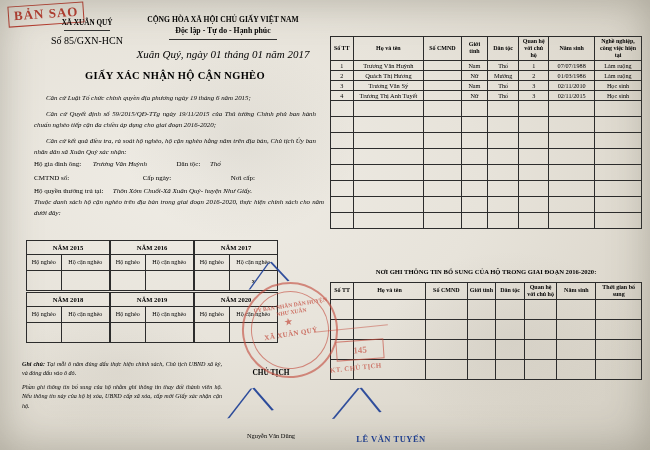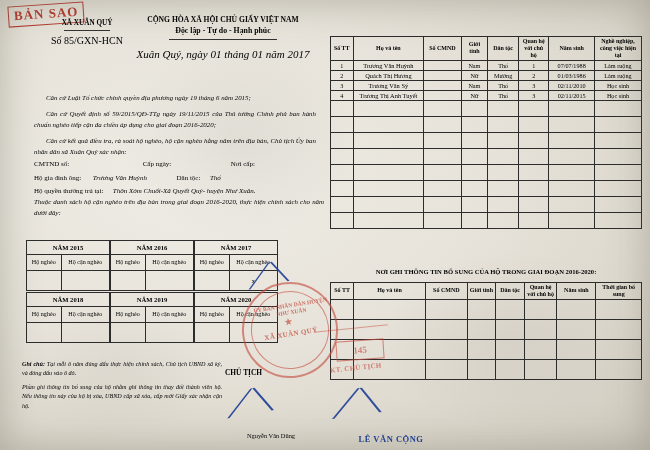--- a/index.html
+++ b/index.html
@@ -76,21 +76,21 @@
   table.grid th{font-weight:bold;font-size:6px;line-height:1.15;}
   .nm{text-align:left;padding-left:4px;font-size:6.4px;}
 
   .rtitle2{position:absolute;left:330px;top:268px;width:312px;text-align:center;font-weight:bold;font-size:6.6px;}
 
   
   .ghichu{position:absolute;left:22px;top:360px;width:200px;font-size:6.1px;line-height:1.5;text-align:justify;}
   .ghichu .lead{font-weight:bold;font-style:italic;}
   .ghichu p{margin:0 0 5px 0;font-style:italic;}
 
-  .chutich{position:absolute;left:225px;top:368px;width:92px;text-align:left;font-weight:bold;font-size:7.4px;}
+  .chutich{position:absolute;left:225px;top:368px;width:92px;text-align:center;font-weight:bold;font-size:7.4px;}
   .signer{position:absolute;left:215px;top:432px;width:112px;text-align:center;font-size:6.4px;}
 
   
   .sig{position:absolute;color:#1a3fa0;font-family:"Liberation Serif", serif;pointer-events:none;}
   .sig1{left:246px;top:258px;font-size:30px;transform:rotate(-12deg);font-style:italic;opacity:.9;}
   .sig2{left:225px;top:384px;font-size:34px;transform:rotate(-10deg);font-style:italic;opacity:.92;}
   .sig3{left:330px;top:382px;font-size:36px;transform:rotate(-8deg);font-style:italic;opacity:.9;}
   .signame{position:absolute;left:326px;top:434px;width:130px;text-align:center;color:#1a3fa0;font-weight:bold;font-size:8.5px;letter-spacing:.5px;}
 
   
@@ -136,48 +136,49 @@
     <div class="l3">Số 85/GXN-HCN</div>
   </div>
 
   <div class="hdr-mid">
     <div class="m1">CỘNG HÒA XÃ HỘI CHỦ GIẤY VIỆT NAM</div>
     <div class="m2">Độc lập - Tự do - Hạnh phúc</div>
     <div class="rule"></div>
     <div class="m3">Xuân Quý, ngày 01 tháng 01 năm 2017</div>
   </div>
 
+  <div class="title">GIẤY XÁC NHẬN HỘ CẬN NGHÈO</div>
 
   <div class="body-text">
     <p><i>Căn cứ Luật Tổ chức chính quyền địa phương ngày 19 tháng 6 năm 2015;</i></p>
     <p><i>Căn cứ Quyết định số 59/2015/QĐ-TTg ngày 19/11/2015 của Thủ tướng Chính phủ ban hành chuẩn nghèo tiếp cận đa chiều áp dụng cho giai đoạn 2016-2020;</i></p>
     <p><i>Căn cứ kết quả điều tra, rà soát hộ nghèo, hộ cận nghèo hằng năm trên địa bàn, Chủ tịch Ủy ban nhân dân xã Xuân Quý xác nhận:</i></p>
   </div>
 
   <div class="fields">
-    <div class="row">
-      <span>CMTND số:</span>
-      <span class="sp" style="width:70px"></span>
-      <span>Cấp ngày:</span>
-      <span class="sp" style="width:56px"></span>
-      <span>Nơi cấp:</span>
-    </div>
     <div class="row">
       <span>Hộ gia đình ông:</span>
       <span class="val sp" style="width:8px"></span>
       <span class="val">Trương Văn Huỳnh</span>
       <span class="sp" style="width:26px"></span>
       <span>Dân tộc:</span>
       <span class="sp" style="width:6px"></span>
       <span class="val">Thổ</span>
     </div>
     <div class="row">
+      <span>CMTND số:</span>
+      <span class="sp" style="width:70px"></span>
+      <span>Cấp ngày:</span>
+      <span class="sp" style="width:56px"></span>
+      <span>Nơi cấp:</span>
+    </div>
+    <div class="row">
       <span>Hộ quyền thường trú tại:</span>
       <span class="sp" style="width:6px"></span>
-      <span class="val">Thôn Xóm Chuối-Xã Quyết Quý- huyện Như Xuân.</span>
+      <span class="val">Thôn Xóm Chuối-Xã Xuân Quý- huyện Như Giấy.</span>
     </div>
   </div>
 
   <div class="note-line">
     <i>Thuộc danh sách hộ cận nghèo trên địa bàn trong giai đoạn 2016-2020, thực hiện chính sách cho năm dưới đây:</i>
   </div>
 
   <table class="ytab" style="left:26px;top:240px;width:84px;">
     <tbody>
         <tr>
@@ -474,21 +475,21 @@
       <span>Phần ghi thông tin bổ sung của hộ nhằm ghi thông tin thay đổi thành viên hộ. Nếu thông tin này của hộ bị xóa, UBND cấp xã xóa, cấp mới Giấy xác nhận cận hộ.</span>
     </p>
   </div>
 
   <div class="chutich">CHỦ TỊCH</div>
   <div class="signer">Nguyễn Văn Dũng</div>
 
   <div class="sig sig1">⟋⟍</div>
   <div class="sig sig2">⟋⟍</div>
   <div class="sig sig3">⟋⟍</div>
-  <div class="signame">LÊ VĂN CỘNG</div>
+  <div class="signame">LÊ VĂN TUYẾN</div>
 
   <div class="stamp-round"></div>
   <div class="stamp-txt st1">ỦY BAN NHÂN DÂN HUYỆN NHƯ XUÂN</div>
   <div class="star">★</div>
   <div class="stamp-txt st2">XÃ XUÂN QUÝ</div>
   <div class="redline"></div>
   <div class="stamp-rect">
     <span class="n">145</span>
   </div>
   <div class="kt">KT. CHỦ TỊCH</div>

